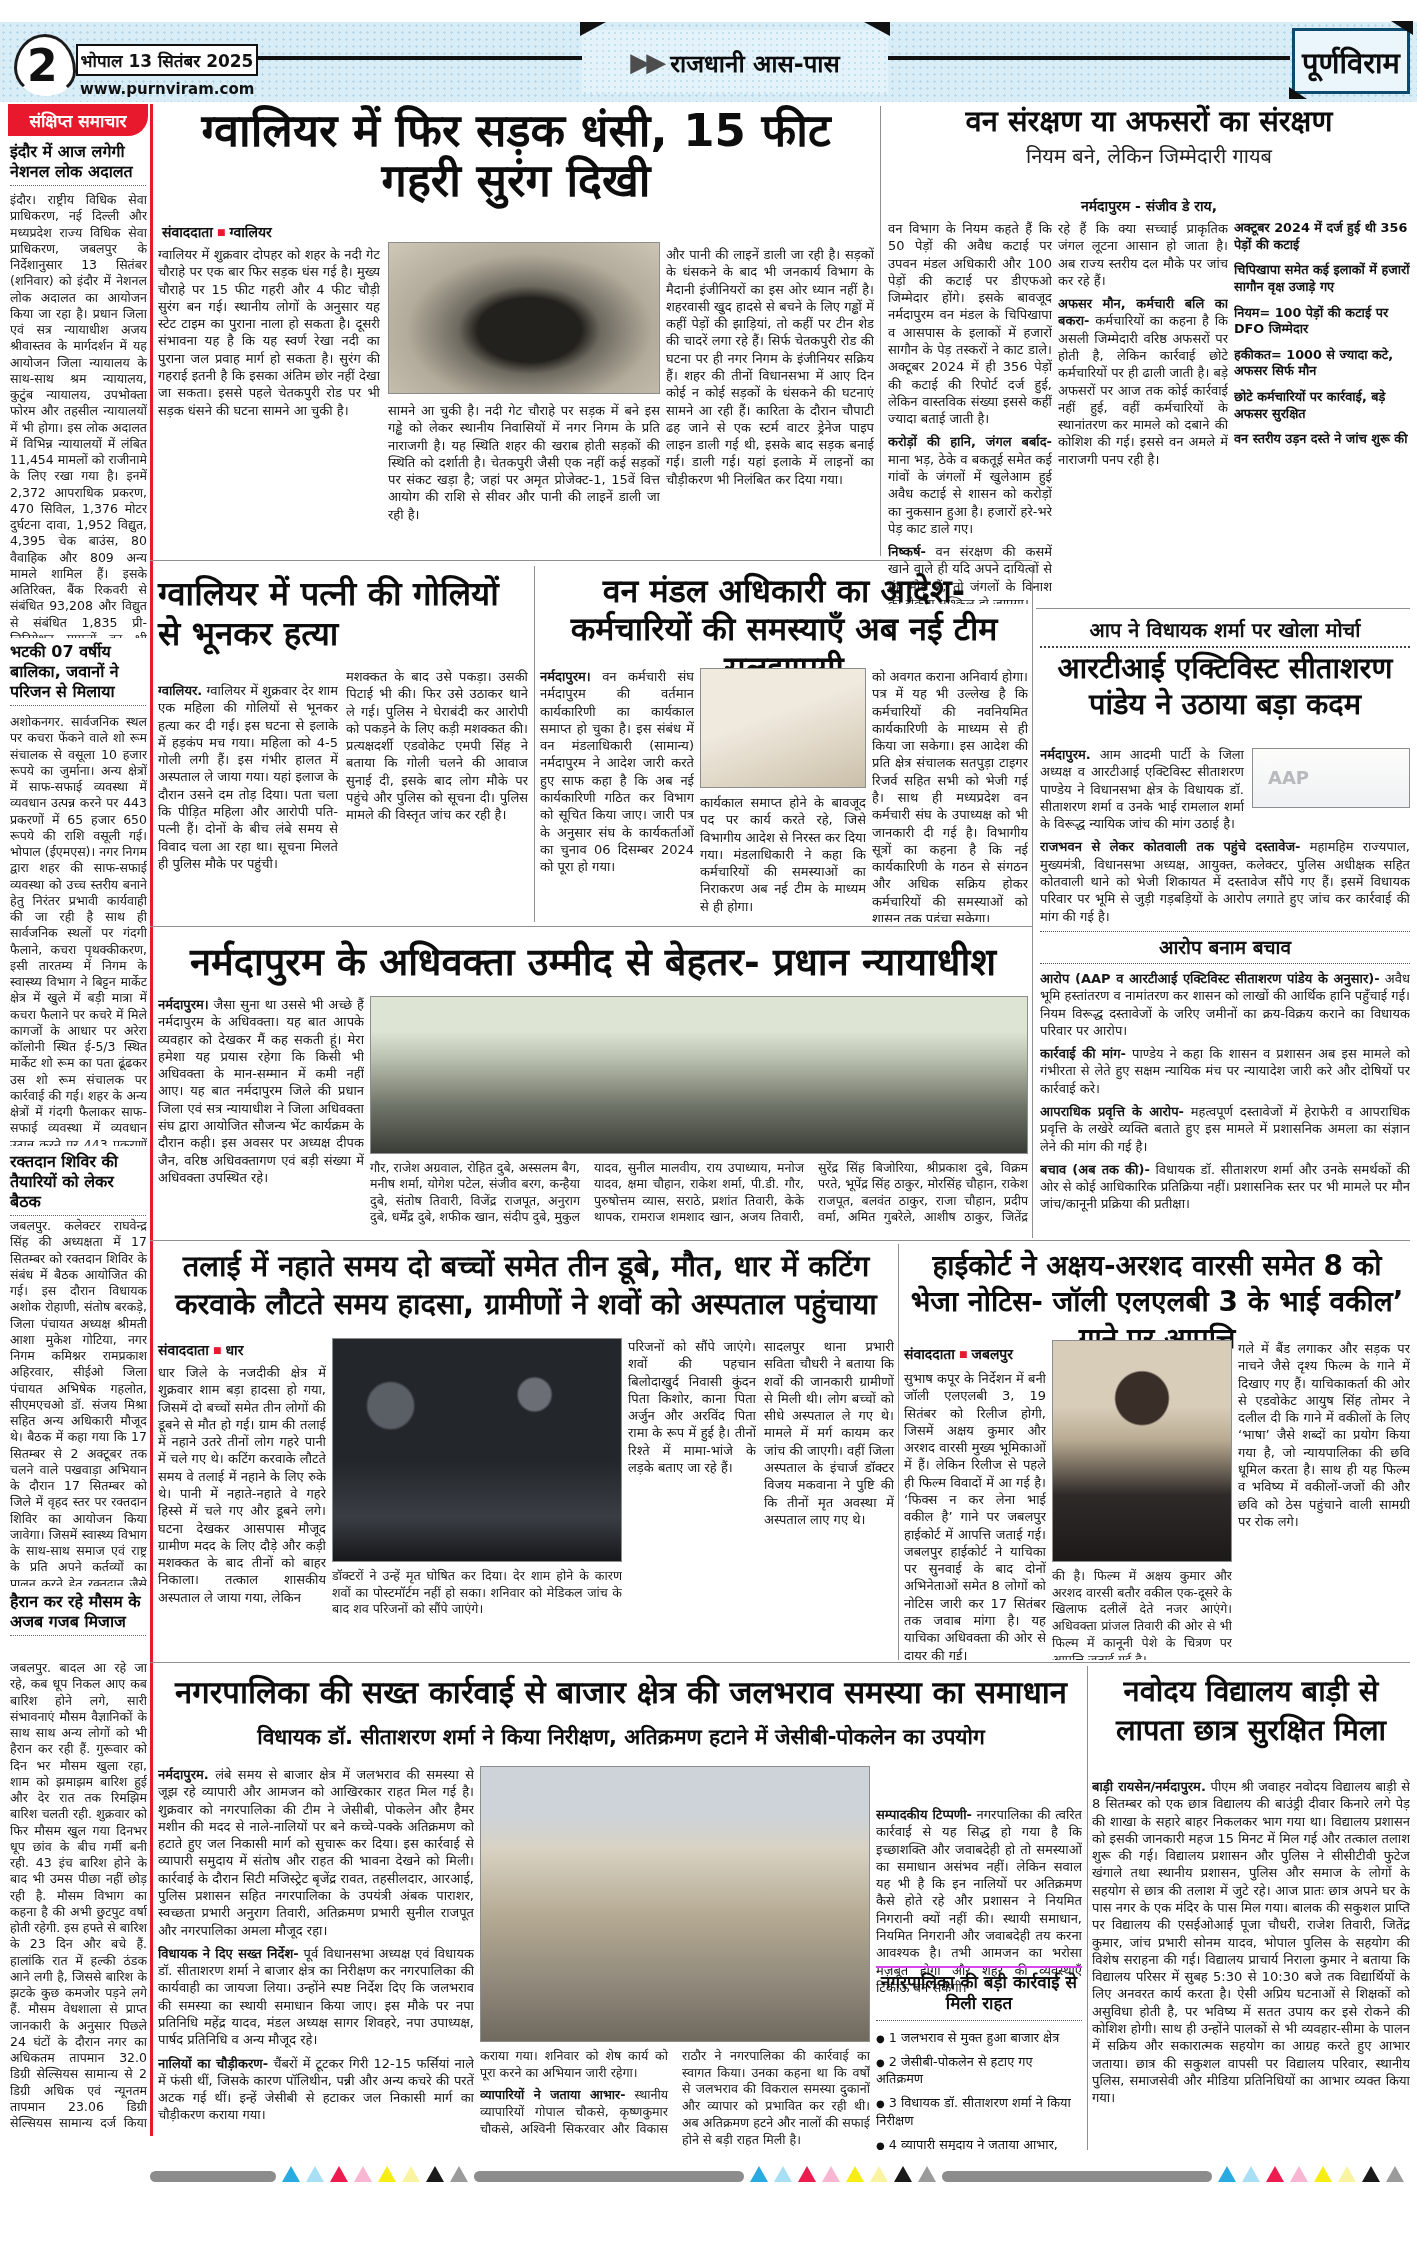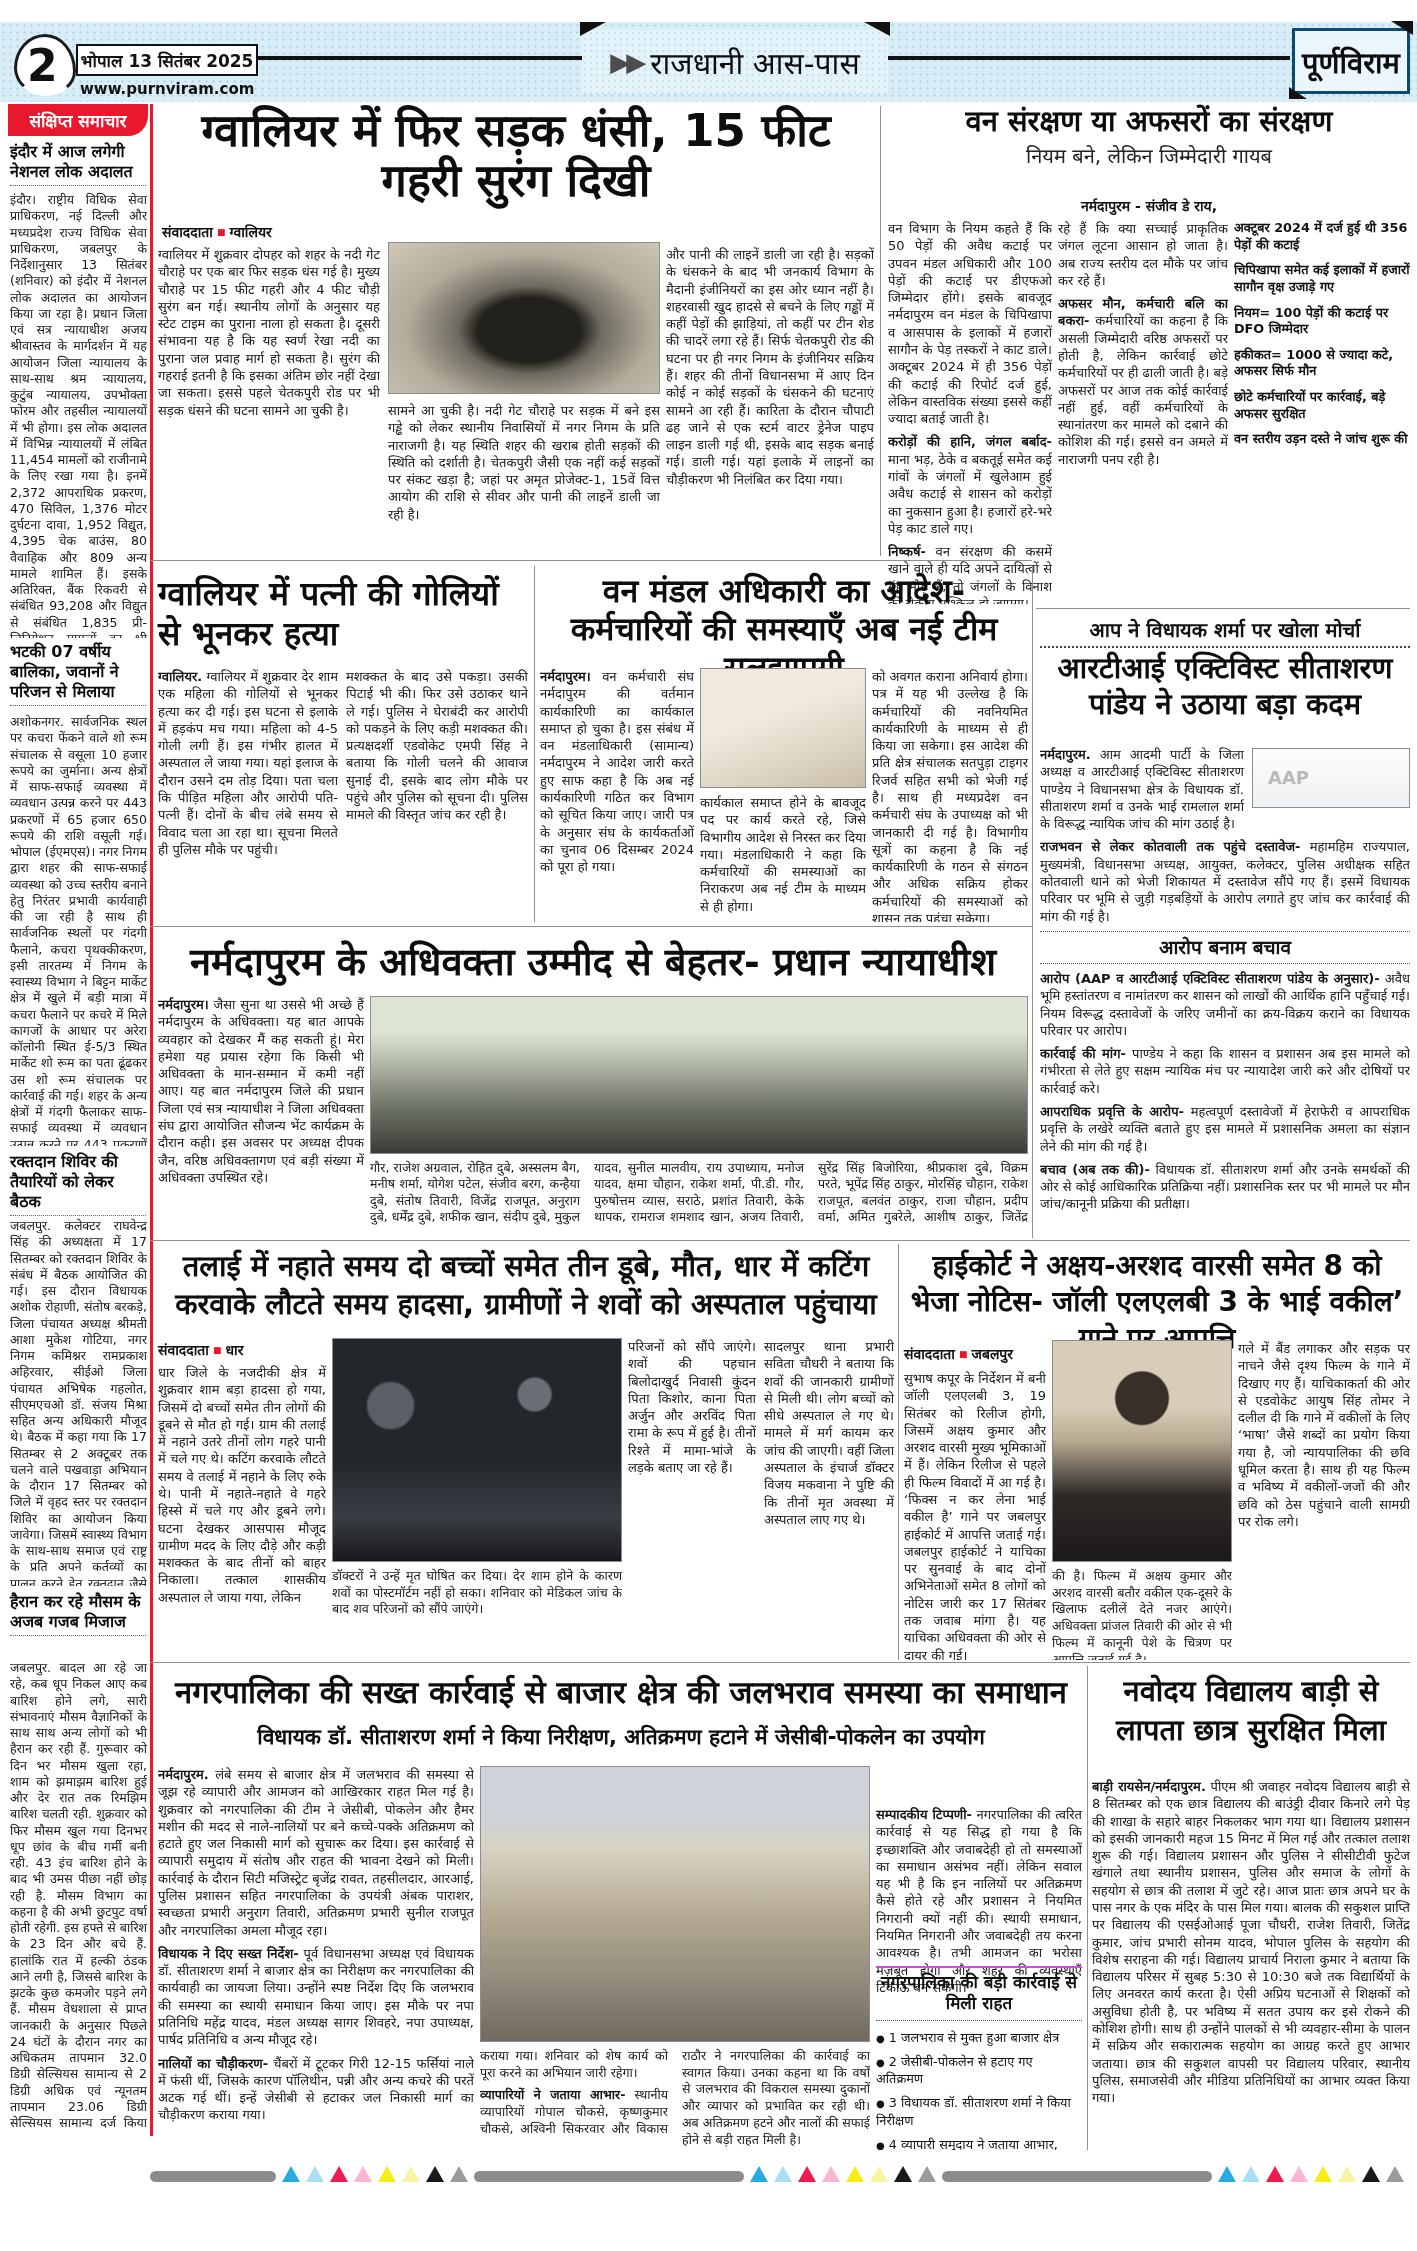--- a/index.html
+++ b/index.html
@@ -18,21 +18,21 @@
   .rule-v { position:absolute; background:#8f8f8f; width:1px; }
   .red-rule { position:absolute; background:#e8192c; width:3px; }
   .photo { position:absolute; border:1px solid #8d8d8d; }
   .brief-head { font-size:16px; font-weight:800; line-height:1.25; color:#0d0d0d; border-bottom:1px dotted #666; padding-bottom:3px; }
   .kicker { font-weight:800; text-align:center; border-bottom:2px dotted #444; }
   
   .pagenum { font-size:44px; font-weight:800; color:#111; width:62px; height:62px; border:3px solid #1b1b1b; border-radius:50% 50% 48% 52%/55% 60% 40% 45%; border-bottom-color:transparent; display:flex; align-items:center; justify-content:flex-start; padding-left:10px; background:#fff; }
   .datebox { background:#fff; border:2px solid #111; font-size:17px; font-weight:800; display:flex; align-items:center; justify-content:center; }
   .website { font-size:15px; font-weight:800; color:#111; }
   .banner { background-color:#e4f2fa; background-image:radial-gradient(#c4e1f0 1px, transparent 1px); background-size:6px 6px; display:flex; align-items:center; justify-content:center; gap:8px; }
-  .banner-title { font-size:30px; font-weight:400; color:#0d0d0d; }
+  .banner-title { font-size:24px; font-weight:700; color:#0d0d0d; }
   .arrows { font-size:26px; color:#4d4d4d; letter-spacing:-4px; }
   .corner-tri { position:absolute; width:0; height:0; }
   .logo-box { background:#eaf6fc; border:3px solid #0c4a6e; display:flex; align-items:center; justify-content:center; font-size:29px; font-weight:800; color:#0d0d0d; }
   .brief-tab { background:#e8192c; color:#fff; font-weight:800; font-size:17px; display:flex; align-items:center; justify-content:center; border-radius:0 0 20px 0; }
   .points li { list-style:none; font-weight:bold; font-size:12.8px; line-height:1.3; margin-bottom:9px; }
   .vsbox h4 { text-align:center; font-size:19px; border-top:1px dotted #555; border-bottom:1px dotted #555; padding:3px 0; margin:6px 0; }
   .vsbox p, .flowcol p { margin-bottom:6px; }
   .reliefbox { border-top:2px solid #d946ef; }
   .reliefbox .rb-title { font-size:17px; font-weight:800; text-align:center; line-height:1.25; padding:4px 0 5px; border-bottom:1px dotted #555; margin-bottom:8px; }
   .rb-item { font-size:12.8px; line-height:1.35; margin-bottom:7px; }
@@ -129,21 +129,21 @@
   <ul class="abs points" style="left:1234px;top:220px;width:176px;height:384px;overflow:hidden;">
     <li>अक्टूबर 2024 में दर्ज हुई थी 356 पेड़ों की कटाई</li>
     <li>चिपिखापा समेत कई इलाकों में हजारों सागौन वृक्ष उजाड़े गए</li>
     <li>नियम= 100 पेड़ों की कटाई पर DFO जिम्मेदार</li>
     <li>हकीकत= 1000 से ज्यादा कटे, अफसर सिर्फ मौन</li>
     <li>छोटे कर्मचारियों पर कार्रवाई, बड़े अफसर सुरक्षित</li>
     <li>वन स्तरीय उड़न दस्ते ने जांच शुरू की</li>
   </ul>
 
   <div class="abs hl" style="left:158px;top:574px;width:372px;font-size:33px;line-height:1.2;text-align:left;">ग्वालियर में पत्नी की गोलियों से भूनकर हत्या</div>
-  <div class="abs body-text" style="left:158px;top:668px;width:180px;height:254px;">
+  <div class="abs body-text" style="left:158px;top:682px;width:180px;height:254px;">
     <span class="dateline">ग्वालियर.</span> <span>ग्वालियर में शुक्रवार देर शाम एक महिला की गोलियों से भूनकर हत्या कर दी गई। इस घटना से इलाके में हड़कंप मच गया। महिला को 4-5 गोली लगी हैं। इस गंभीर हालत में अस्पताल ले जाया गया। यहां इलाज के दौरान उसने दम तोड़ दिया। पता चला कि पीड़ित महिला और आरोपी पति-पत्नी हैं। दोनों के बीच लंबे समय से विवाद चला आ रहा था। सूचना मिलते ही पुलिस मौके पर पहुंची।</span>
   </div>
   <div class="abs body-text" style="left:346px;top:668px;width:182px;height:254px;">मशक्कत के बाद उसे पकड़ा। उसकी पिटाई भी की। फिर उसे उठाकर थाने ले गई। पुलिस ने घेराबंदी कर आरोपी को पकड़ने के लिए कड़ी मशक्कत की। प्रत्यक्षदर्शी एडवोकेट एमपी सिंह ने बताया कि गोली चलने की आवाज सुनाई दी, इसके बाद लोग मौके पर पहुंचे और पुलिस को सूचना दी। पुलिस मामले की विस्तृत जांच कर रही है।</div>
   <div class="rule-v" style="left:534px;top:566px;height:356px;"></div>
 
   <div class="abs hl" style="left:540px;top:572px;width:488px;font-size:32px;line-height:1.2;">वन मंडल अधिकारी का आदेश- कर्मचारियों की समस्याएँ अब नई टीम सुलझाएगी</div>
   <div class="abs body-text" style="left:540px;top:668px;width:154px;height:254px;">
     <span class="dateline">नर्मदापुरम।</span> <span>वन कर्मचारी संघ नर्मदापुरम की वर्तमान कार्यकारिणी का कार्यकाल समाप्त हो चुका है। इस संबंध में वन मंडलाधिकारी (सामान्य) नर्मदापुरम ने आदेश जारी करते हुए साफ कहा है कि अब नई कार्यकारिणी गठित कर विभाग को सूचित किया जाए। जारी पत्र के अनुसार संघ के कार्यकर्ताओं का चुनाव 06 दिसम्बर 2024 को पूरा हो गया।</span>
   </div>
   <div class="photo" style="left:700px;top:668px;width:166px;height:120px;background:linear-gradient(160deg,#efe9de 0 40%,#ded5c4 70%,#c9bfa9 100%), repeating-linear-gradient(#0000 0 9px, #9a917d 9px 10px);"></div>

